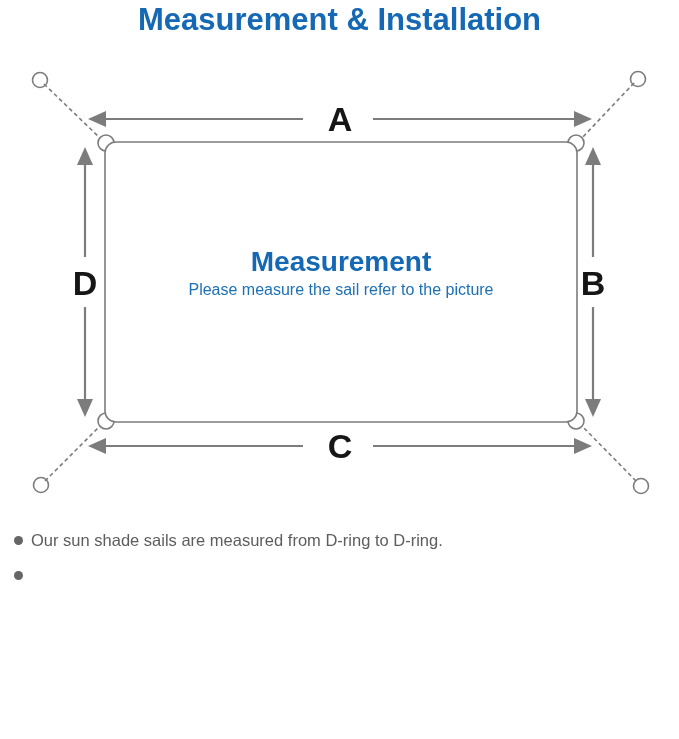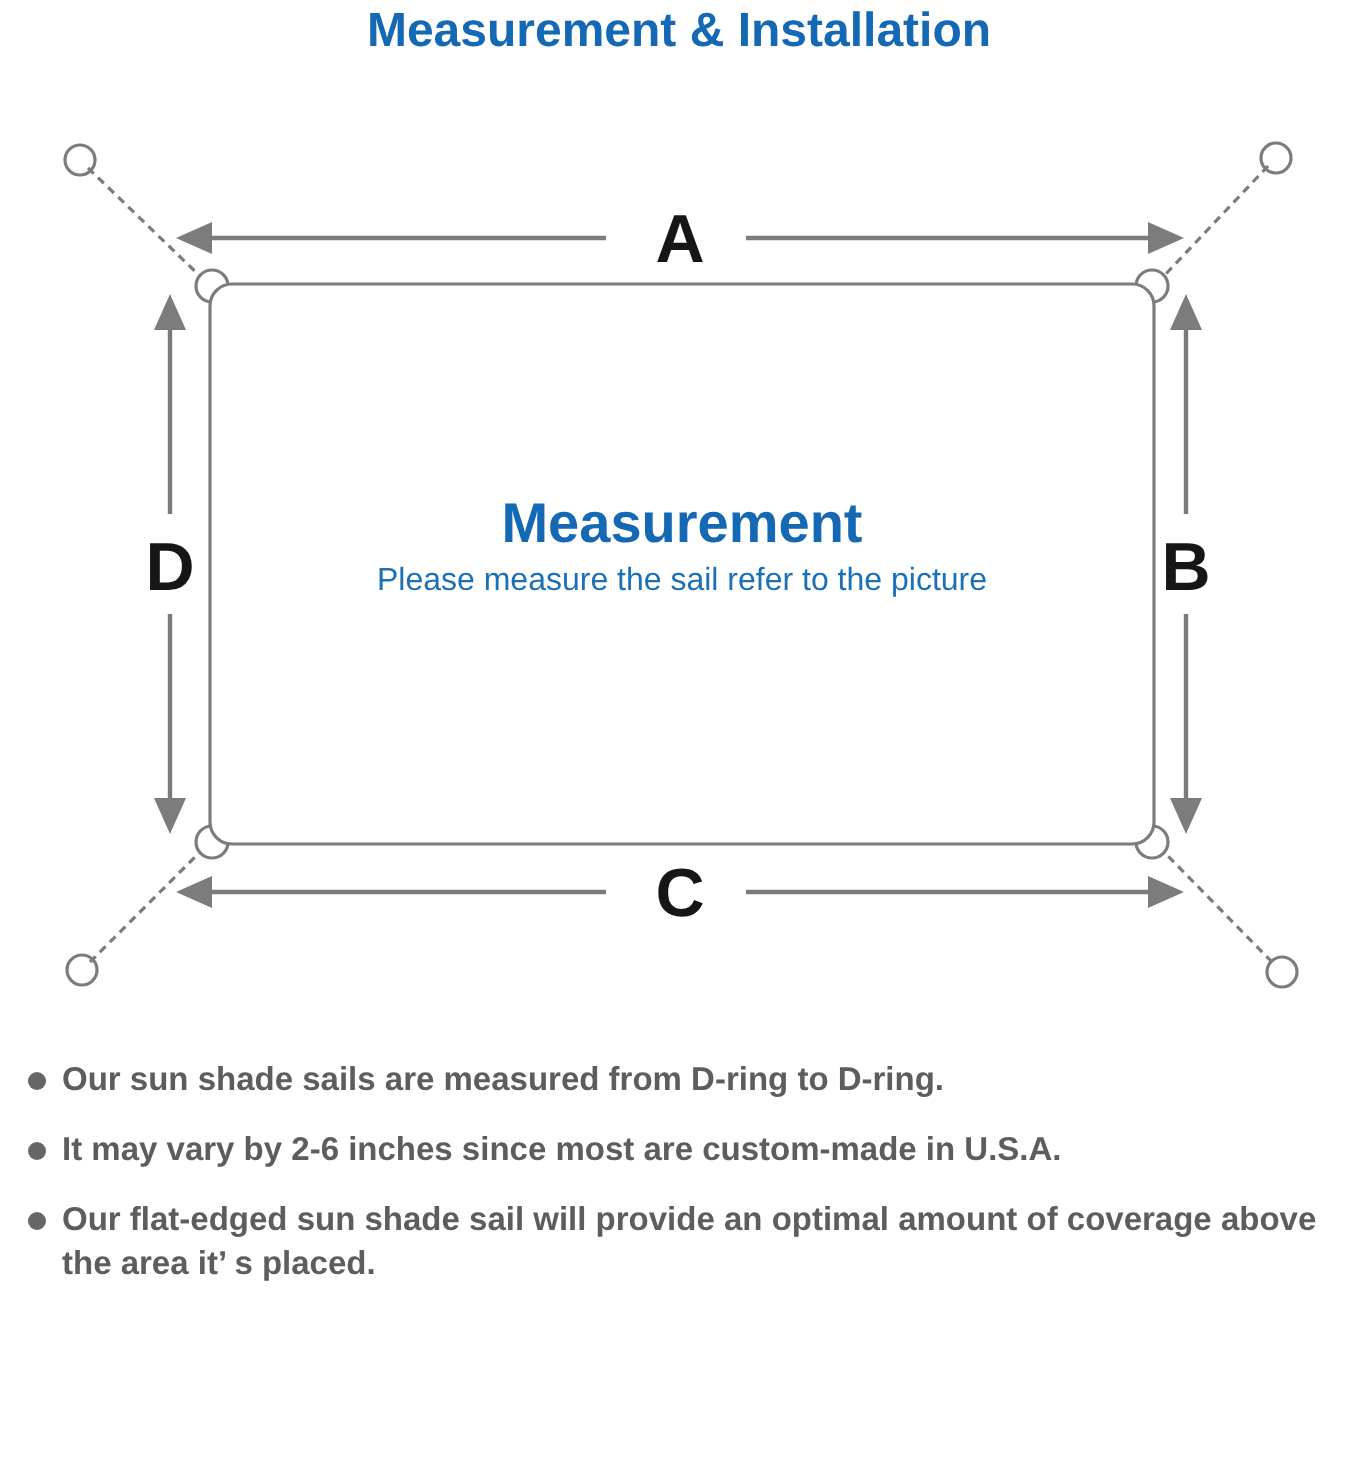--- a/index.html
+++ b/index.html
@@ -7,21 +7,21 @@
     width: 679px; height: 739px;
     background: #ffffff;
     font-family: "Liberation Sans", sans-serif;
     overflow: hidden;
   }
   .page { position: relative; width: 679px; height: 739px; }
 
   .page-title {
     margin-top: 2px;
     text-align: center;
-    font-size: 24px;
+    font-size: 31px;
     font-weight: bold;
     letter-spacing: 0px;
     color: #1569b4;
   }
 
   .diagram-wrap {
     position: absolute;
     top: 55px; left: 0;
     width: 679px; height: 445px;
   }
@@ -50,21 +50,20 @@
     padding: 0 4px 0 14px;
     list-style: none;
   }
   .note-item {
     display: flex;
     align-items: flex-start;
     margin-bottom: 13px;
     color: #5d5d5d;
     font-size: 16.5px;
     line-height: 22px;
-    font-weight: bold;
   }
   .note-dot {
     flex: 0 0 auto;
     width: 9px; height: 9px;
     border-radius: 50%;
     background: #666666;
     margin: 7px 8px 0 0;
   }
 </style>
 </head>
@@ -132,21 +131,16 @@
     </svg>
   </div>
 
   <ul class="notes">
     <li class="note-item">
       <span class="note-dot"></span>
       <span>Our sun shade sails are measured from D-ring to D-ring.</span>
     </li>
     <li class="note-item">
       <span class="note-dot"></span>
-      <span>It may vary by 2-6 inches since most are custom-made in U.S.A.</span>
-    </li>
-    <li class="note-item">
-      <span class="note-dot"></span>
-      <span>Our flat-edged sun shade sail will provide an optimal amount of coverage above the area it’ s placed.</span>
     </li>
   </ul>
 
 </div>
 
 </body></html>

